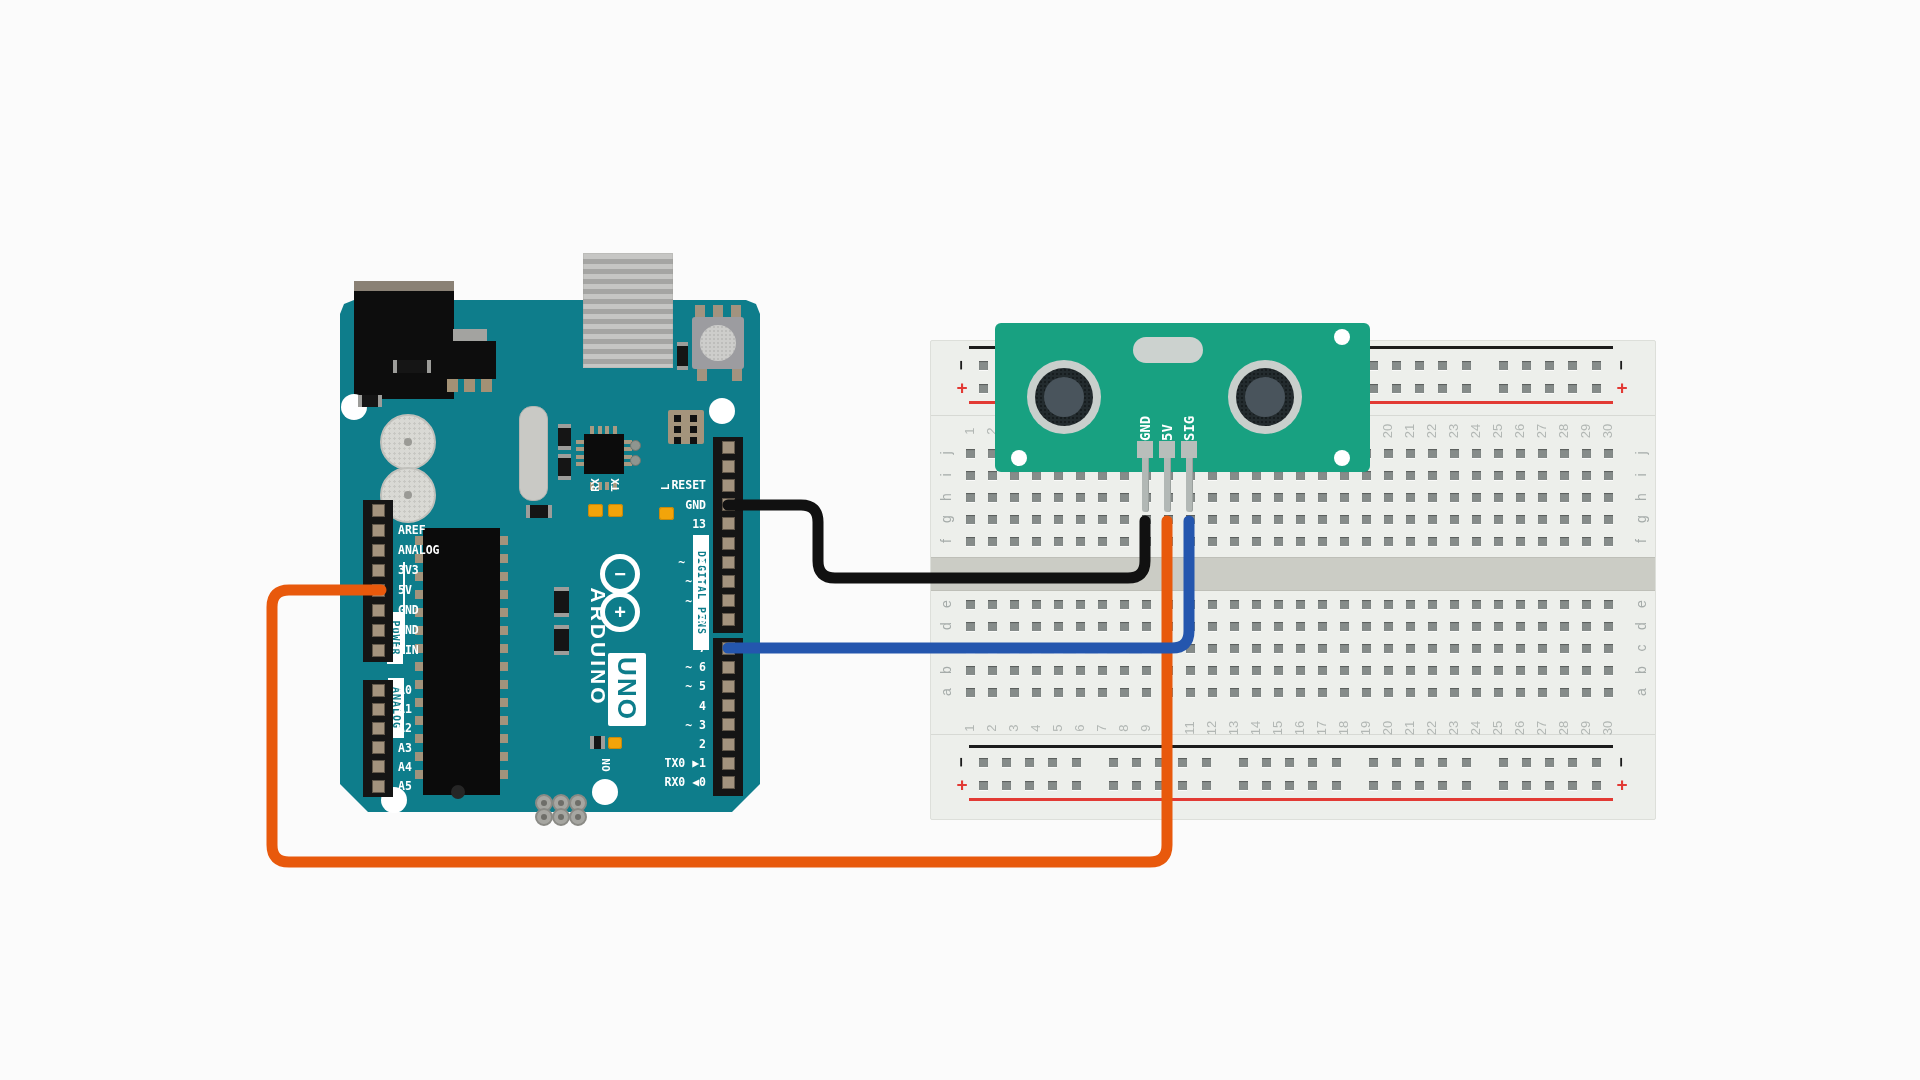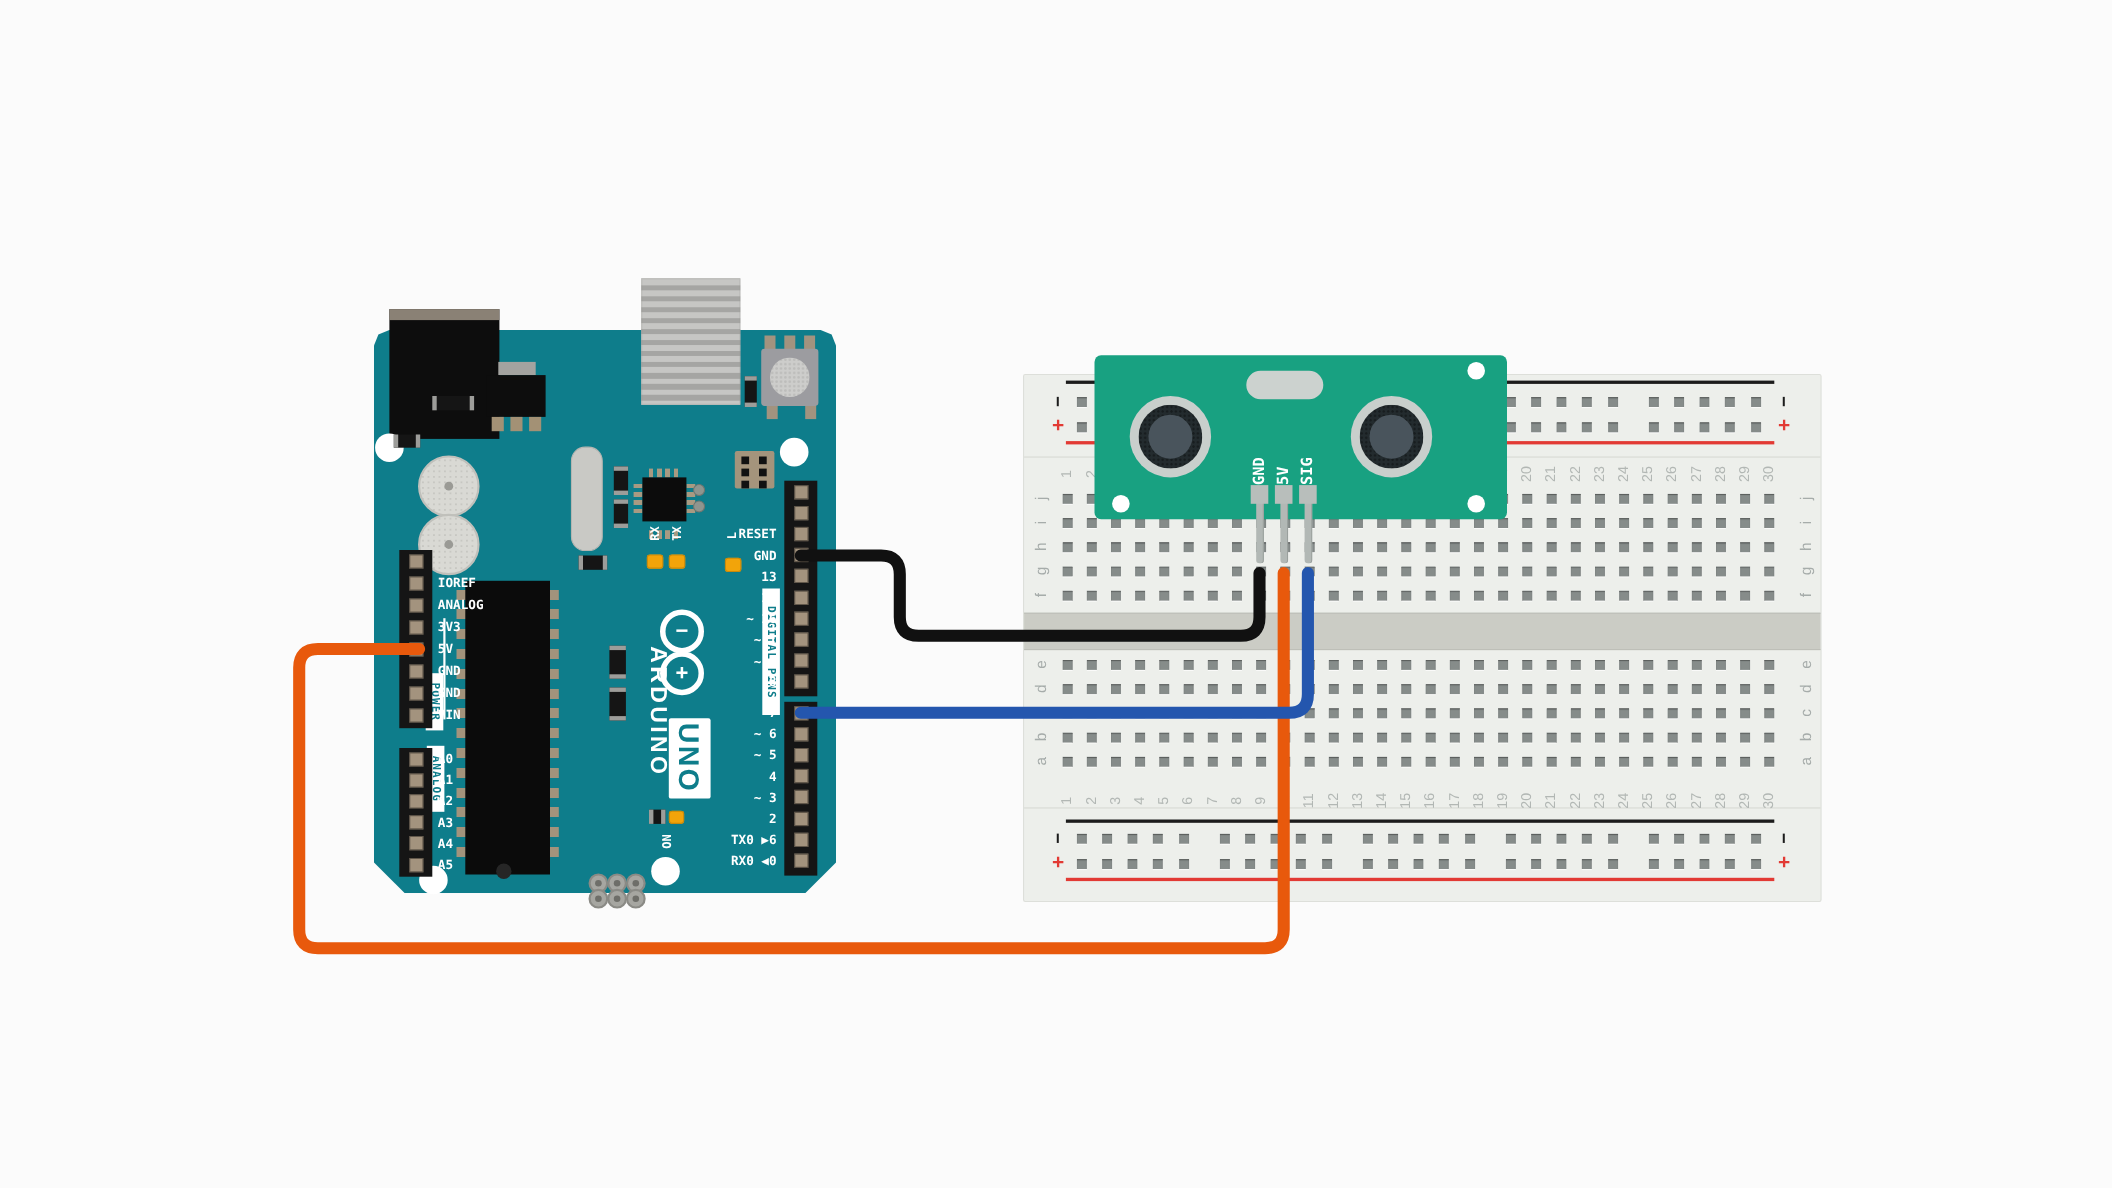--- a/index.html
+++ b/index.html
@@ -654,21 +654,21 @@
     <div class="gtext" style="left:303px;top:285px;width:115px;height:16px;line-height:16px">DIGITAL PINS</div>
 
     <div class="mhole" style="left:1px;top:94px"></div>
     <div class="mhole" style="left:369px;top:98px"></div>
     <div class="mhole" style="left:41px;top:487px"></div>
     <div class="mhole" style="left:252px;top:479px"></div>
 
   <div class="hstrip" style="left: 23px; top: 200px; width: 30px; height: 162px;"></div>
       <div class="phole" style="left: 31.5px; top: 203.5px;"></div>
       <div class="phole" style="left: 31.5px; top: 223.5px;"></div>
-      <div class="plab" style="left: 58px; top: 223px; width: 70px; text-align: left;">IOREF</div>
+      <div class="plab" style="left: 58px; top: 223px; width: 70px; text-align: left;">AREF</div>
       <div class="phole" style="left: 31.5px; top: 243.5px;"></div>
       <div class="plab" style="left: 58px; top: 243px; width: 70px; text-align: left;">ANALOG</div>
       <div class="phole" style="left: 31.5px; top: 263.5px;"></div>
       <div class="plab" style="left: 58px; top: 263px; width: 70px; text-align: left;">3V3</div>
       <div class="phole" style="left: 31.5px; top: 283.5px;"></div>
       <div class="plab" style="left: 58px; top: 283px; width: 70px; text-align: left;">5V</div>
       <div class="phole" style="left: 31.5px; top: 303.5px;"></div>
       <div class="plab" style="left: 58px; top: 303px; width: 70px; text-align: left;">GND</div>
       <div class="phole" style="left: 31.5px; top: 323.5px;"></div>
       <div class="plab" style="left: 58px; top: 323px; width: 70px; text-align: left;">GND</div>
@@ -713,21 +713,21 @@
       <div class="plab" style="left: 286px; top: 360.2px; width: 80px; text-align: right;">~ 6</div>
       <div class="phole" style="left: 381.5px; top: 379.9px;"></div>
       <div class="plab" style="left: 286px; top: 379.4px; width: 80px; text-align: right;">~ 5</div>
       <div class="phole" style="left: 381.5px; top: 399.1px;"></div>
       <div class="plab" style="left: 286px; top: 398.6px; width: 80px; text-align: right;">4</div>
       <div class="phole" style="left: 381.5px; top: 418.3px;"></div>
       <div class="plab" style="left: 286px; top: 417.8px; width: 80px; text-align: right;">~ 3</div>
       <div class="phole" style="left: 381.5px; top: 437.5px;"></div>
       <div class="plab" style="left: 286px; top: 437px; width: 80px; text-align: right;">2</div>
       <div class="phole" style="left: 381.5px; top: 456.7px;"></div>
-      <div class="plab" style="left: 286px; top: 456.2px; width: 80px; text-align: right;">TX0 ▶6</div>
+      <div class="plab" style="left: 286px; top: 456.2px; width: 80px; text-align: right;">TX0 ▶1</div>
       <div class="phole" style="left: 381.5px; top: 475.9px;"></div>
       <div class="plab" style="left: 286px; top: 475.4px; width: 80px; text-align: right;">RX0 ◀0</div>
       <div class="icsp-pin" style="left: 195px; top: 494px;"></div>
       <div class="icsp-pin" style="left: 212px; top: 494px;"></div>
       <div class="icsp-pin" style="left: 229px; top: 494px;"></div>
       <div class="icsp-pin" style="left: 195px; top: 508px;"></div>
       <div class="icsp-pin" style="left: 212px; top: 508px;"></div>
       <div class="icsp-pin" style="left: 229px; top: 508px;"></div>
       <div class="icsp-hole" style="left: 333.5px; top: 114.5px;"></div>
       <div class="icsp-hole" style="left: 349.5px; top: 114.5px;"></div>

